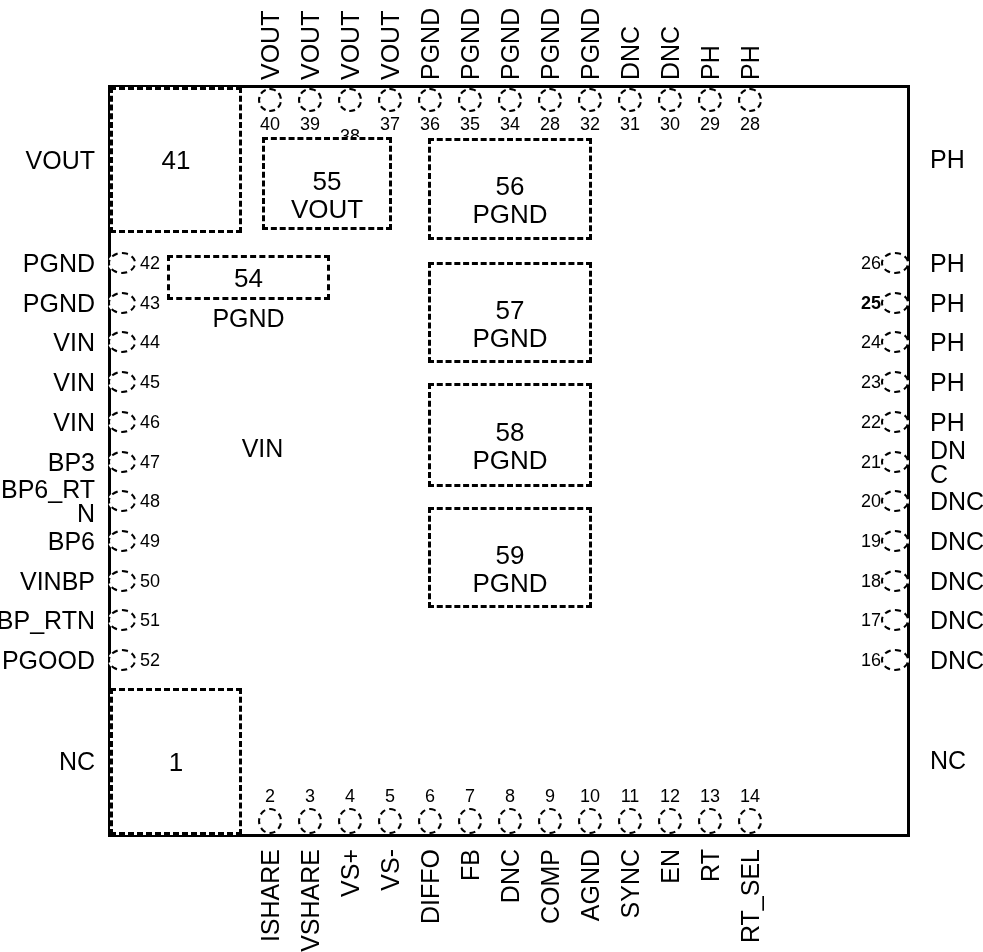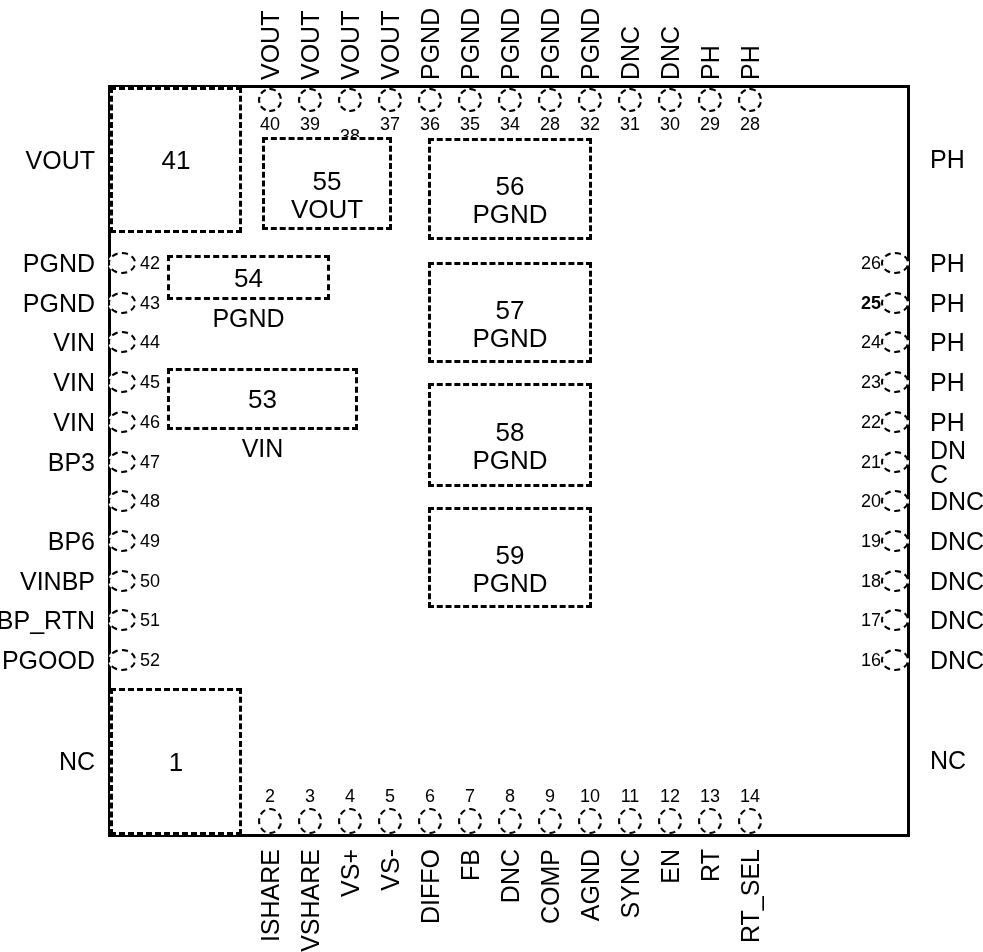--- a/index.html
+++ b/index.html
@@ -127,20 +127,22 @@
     <div class="pin-num vmid" style="left: 140px; top: 382px;">45</div>
     <div class="pin-label vmid tr" style="right: 888px; top: 382px;">VIN</div>
     <div class="oval" style="left: 108px; top: 411px; width: 28px; height: 22px;"></div>
     <div class="pin-num vmid" style="left: 140px; top: 422px;">46</div>
     <div class="pin-label vmid tr" style="right: 888px; top: 422px;">VIN</div>
     <div class="oval" style="left: 108px; top: 451px; width: 28px; height: 22px;"></div>
     <div class="pin-num vmid" style="left: 140px; top: 462px;">47</div>
     <div class="pin-label vmid tr" style="right: 888px; top: 462px;">BP3</div>
     <div class="oval" style="left: 108px; top: 490px; width: 28px; height: 22px;"></div>
     <div class="pin-num vmid" style="left: 140px; top: 501px;">48</div>
+    <div class="pin-label vmid tr" style="right: 888px; top: 501px;">BP6_RT
+N</div>
     <div class="oval" style="left: 108px; top: 530px; width: 28px; height: 22px;"></div>
     <div class="pin-num vmid" style="left: 140px; top: 541px;">49</div>
     <div class="pin-label vmid tr" style="right: 888px; top: 541px;">BP6</div>
     <div class="oval" style="left: 108px; top: 570px; width: 28px; height: 22px;"></div>
     <div class="pin-num vmid" style="left: 140px; top: 581px;">50</div>
     <div class="pin-label vmid tr" style="right: 888px; top: 581px;">VINBP</div>
     <div class="oval" style="left: 108px; top: 609px; width: 28px; height: 22px;"></div>
     <div class="pin-num vmid" style="left: 140px; top: 620px;">51</div>
     <div class="pin-label vmid tr" style="right: 888px; top: 620px;">BP_RTN</div>
     <div class="oval" style="left: 108px; top: 649px; width: 28px; height: 22px;"></div>
@@ -207,17 +209,14 @@
       <span>PGND</span>
     </div>
     <div class="padrect inset" style="left: 428px; top: 507px; width: 164px; height: 101px;">
       <span>59</span>
       <span>PGND</span>
     </div>
     <div class="padrect" style="left: 167px; top: 255px; width: 163px; height: 45px;">
       <span>54</span>
     </div>
     <div class="pad-sub" style="left: 167px; top: 305px; width: 163px;">PGND</div>
-    <div class="padrect" style="left: 167px; top: 368px; width: 191px; height: 62px;">
-      <span>53</span>
-    </div>
     <div class="pad-sub" style="left: 167px; top: 435px; width: 191px;">VIN</div>
   </div>
 
 </body></html>

